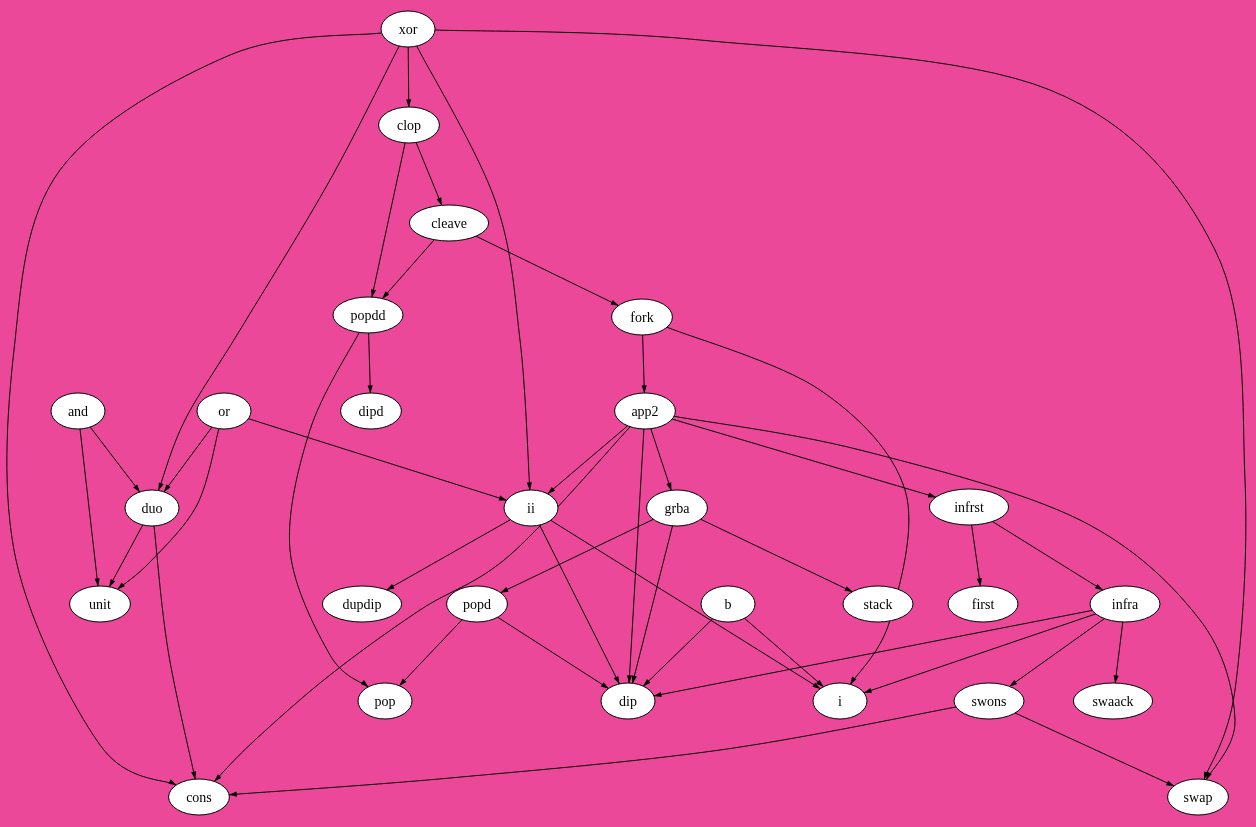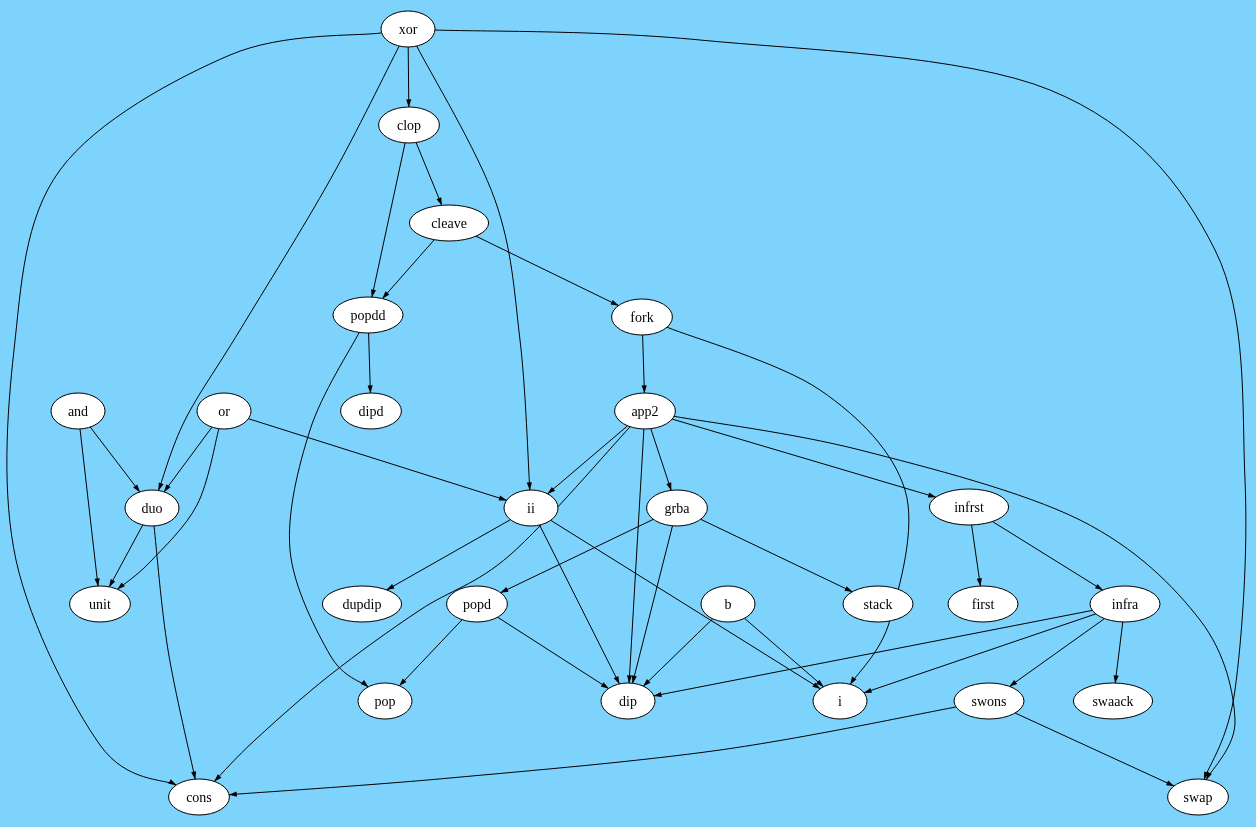--- a/index.html
+++ b/index.html
@@ -3,21 +3,21 @@
 <meta charset="utf-8">
 <style>
   html, body {
     margin: 0;
     padding: 0;
     background: #ffffff;
   }
   .canvas {
     width: 1256px;
     height: 827px;
-    background: #7dd3fc;
+    background: #ec4899;
     position: relative;
     overflow: hidden;
   }
   svg text {
     font-family: "Liberation Serif", "DejaVu Serif", serif;
   }
 </style>
 </head>
 <body>
 

